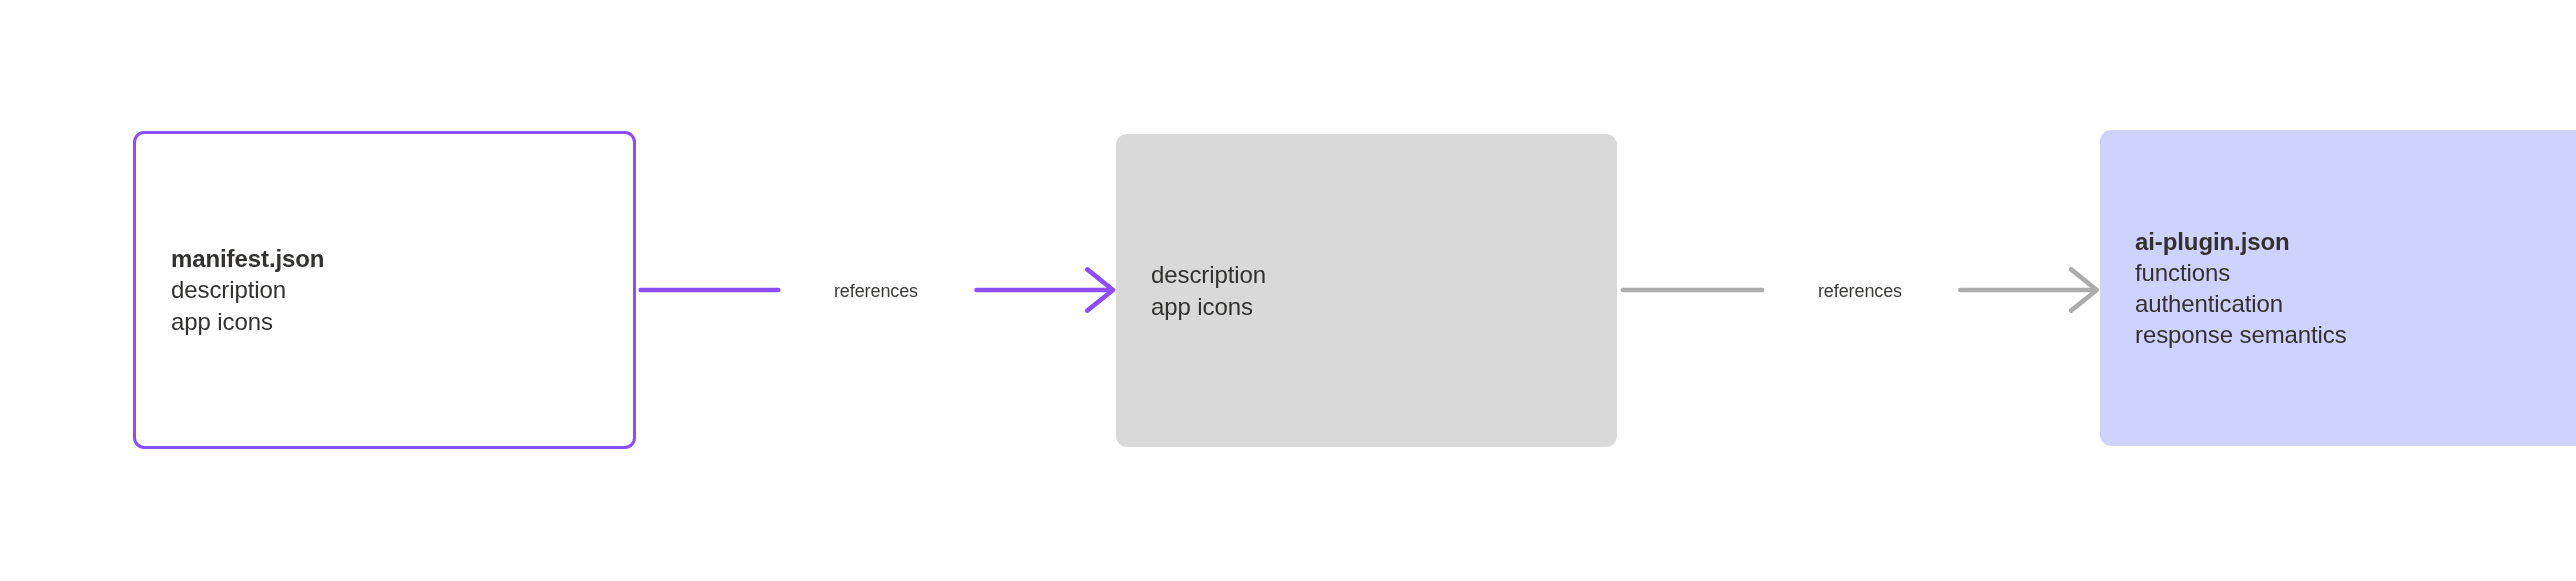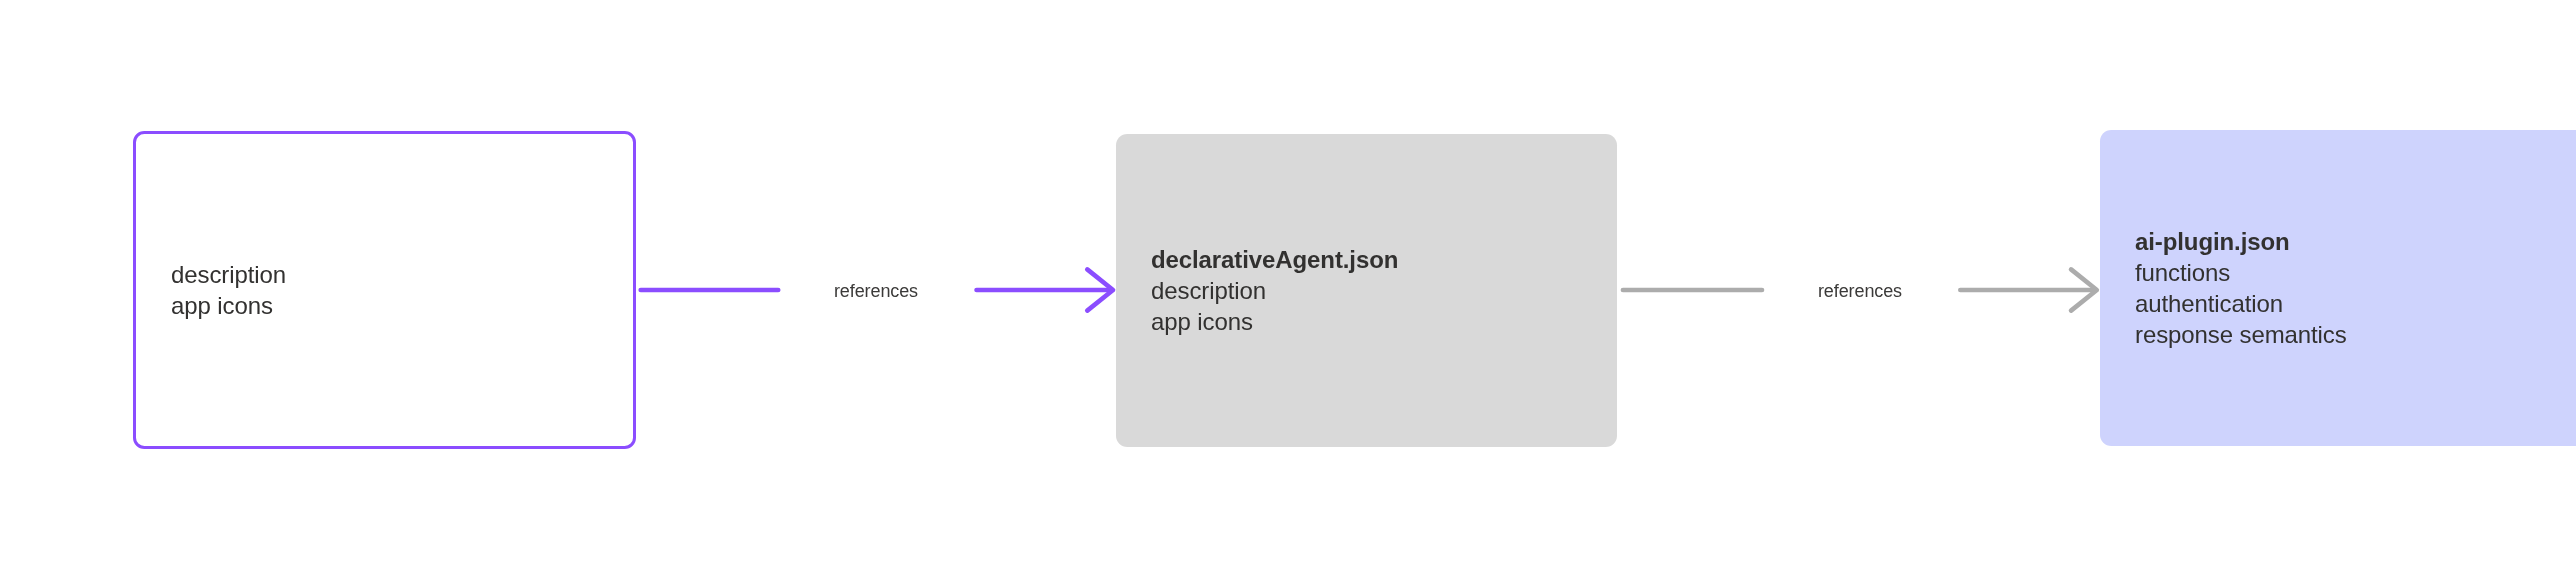--- a/index.html
+++ b/index.html
@@ -130,26 +130,26 @@
 
   <div class="edge" id="edge-3">
     <svg width="3728" height="581" xmlns="http://www.w3.org/2000/svg" viewBox="0 0 7236 1128">
       <line x1="5070" y1="563" x2="5330" y2="563" stroke="#4A4AE8" stroke-width="9" stroke-linecap="round"></line>
       <line x1="5715" y1="563" x2="5975" y2="563" stroke="#4A4AE8" stroke-width="9" stroke-linecap="round"></line>
       <polyline points="5930,523 5980,563 5930,603" fill="none" stroke="#4A4AE8" stroke-width="9" stroke-linecap="round" stroke-linejoin="round"></polyline>
     </svg>
   </div>
 
   <div class="node" id="node-manifest">
+    <div class="title">manifest.json</div>
     <div class="line">description</div>
     <div class="line">app icons</div>
   </div>
 
   <div class="node" id="node-declarative-agent">
-    <div class="title">declarativeAgent.json</div>
     <div class="line">description</div>
     <div class="line">app icons</div>
   </div>
 
   <div class="node" id="node-ai-plugin">
     <div class="title">ai-plugin.json</div>
     <div class="line">functions</div>
     <div class="line">authentication</div>
     <div class="line">response semantics</div>
   </div>

